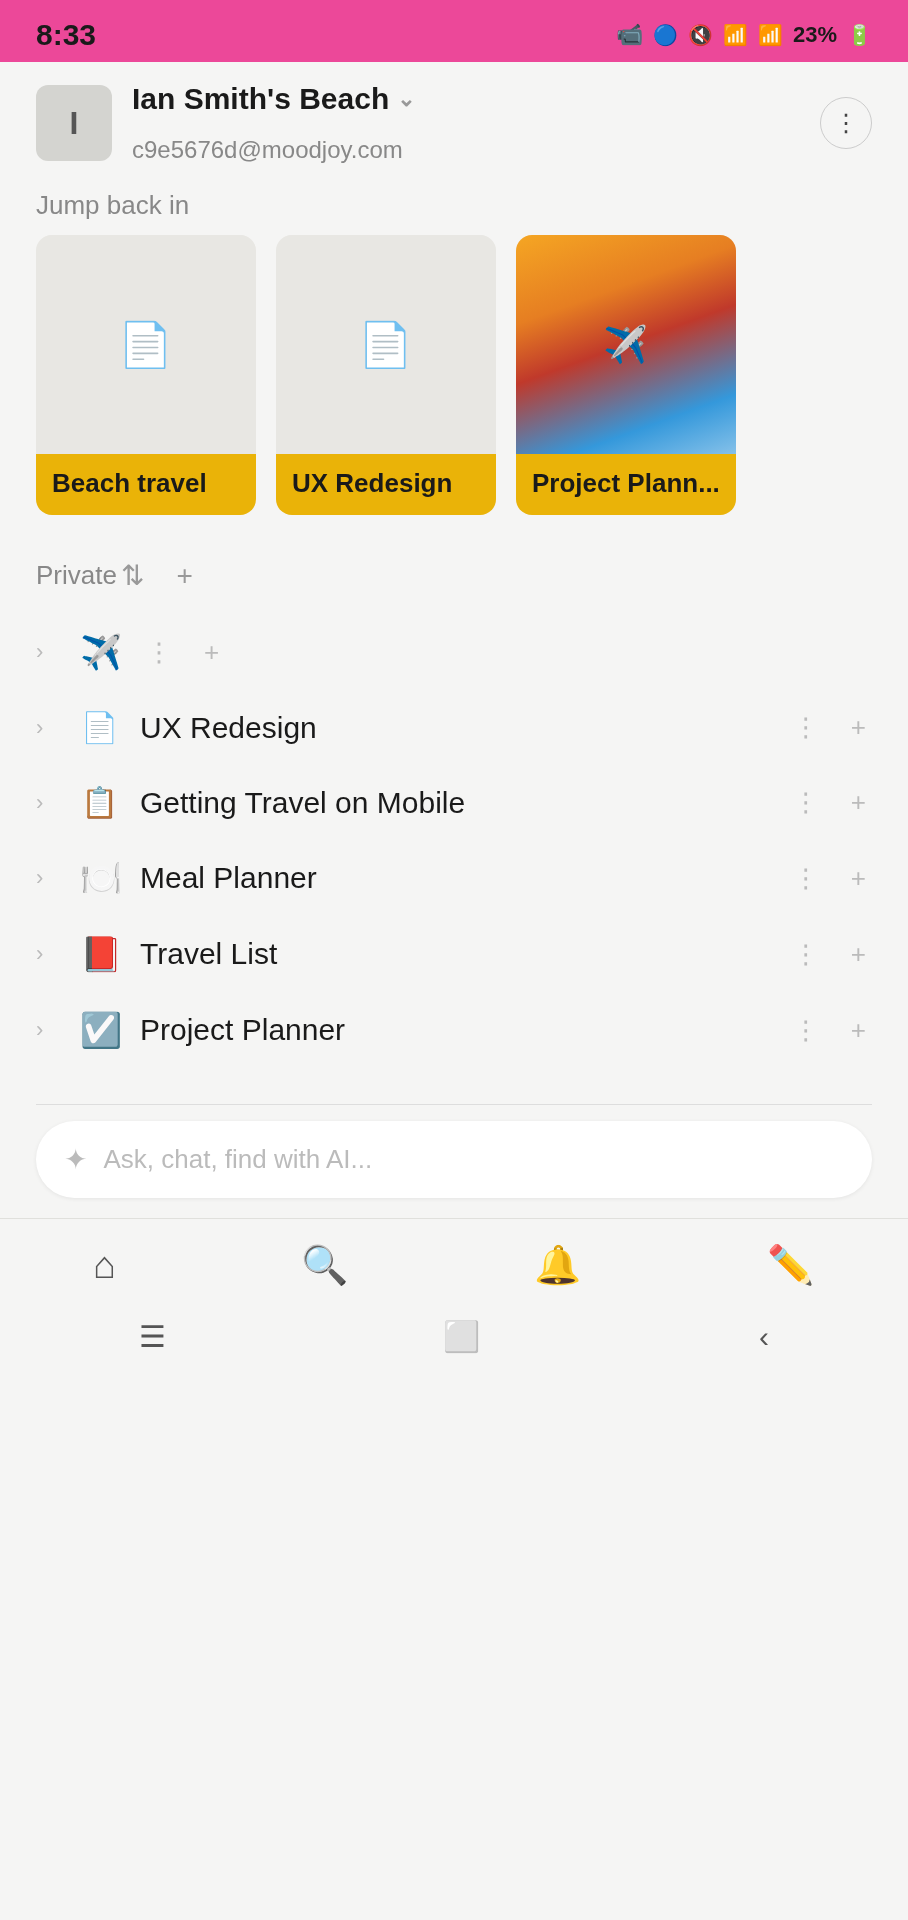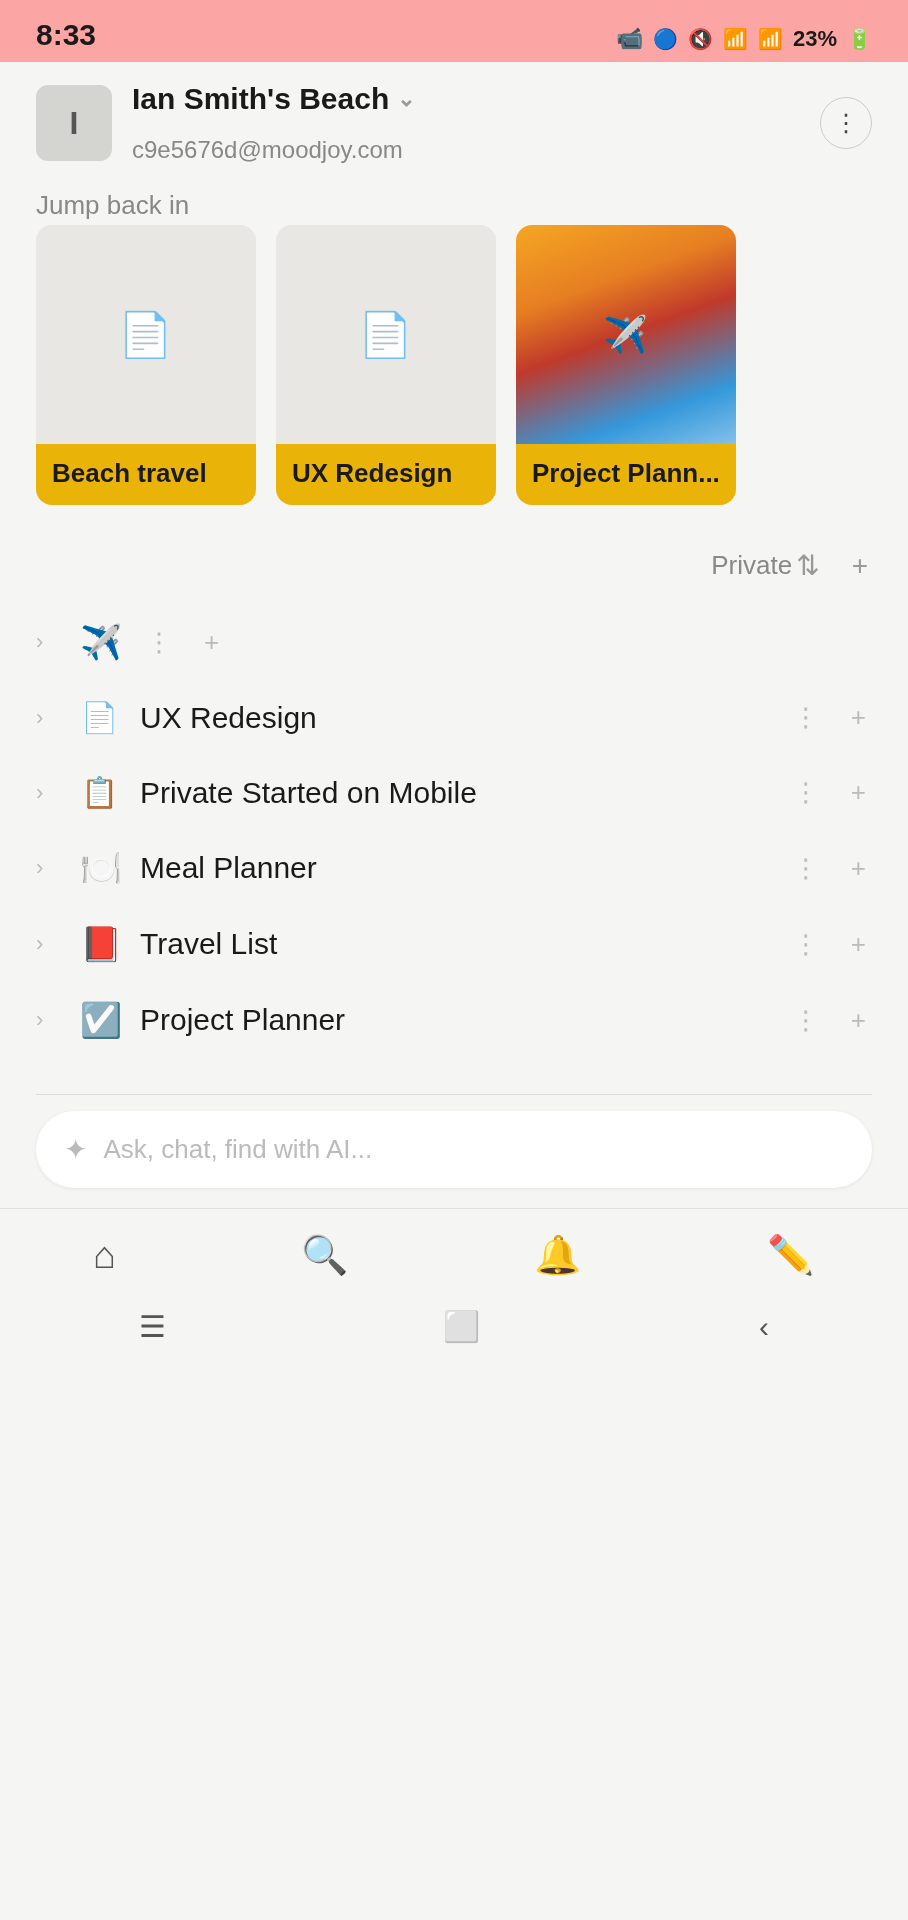--- a/index.html
+++ b/index.html
@@ -10,23 +10,23 @@
       background: #f5f5f4;
       font-family: -apple-system, 'Helvetica Neue', Arial, sans-serif;
       color: #1a1a1a;
       position: relative;
     }
 
     
     .status-bar {
       display: flex;
       justify-content: space-between;
-      align-items: flex-end;
+      align-items: center;
       padding: 18px 36px 10px;
-      background: #fca5a5;
+      background: #ec4899;
     }
     .status-time {
       font-size: 30px;
       font-weight: 600;
       color: #1a1a1a;
     }
     .status-icons {
       display: flex;
       align-items: center;
       gap: 10px;
@@ -88,21 +88,21 @@
       cursor: pointer;
       font-size: 24px;
       color: #444;
     }
 
     
     .section-label {
       font-size: 26px;
       color: #888;
       font-weight: 500;
-      padding: 10px 36px 4px;
+      padding: 10px 36px 14px;
     }
 
     
     .cards-scroll {
       display: flex;
       gap: 20px;
       padding: 0 36px 30px;
       overflow-x: auto;
     }
     .cards-scroll::-webkit-scrollbar { display: none; }
@@ -141,21 +141,21 @@
     }
     .card-plane-icon {
       font-size: 36px;
       color: #888;
     }
 
     
     .private-header {
       display: flex;
       align-items: center;
-      justify-content: flex-end;
+      justify-content: flex-start;
       padding: 10px 36px 8px;
     }
     .private-label {
       font-size: 26px;
       color: #888;
       font-weight: 500;
     }
     .private-actions {
       display: flex;
       gap: 24px;
@@ -362,21 +362,21 @@
     <span class="nav-item-label">UX Redesign</span>
     <div class="nav-item-actions">
       <button class="nav-action-btn">⋮</button>
       <button class="nav-action-btn">+</button>
     </div>
   </div>
 
   <div class="nav-item">
     <span class="nav-chevron">›</span>
     <span class="nav-item-icon" style="font-size:30px;">📋</span>
-    <span class="nav-item-label">Private Started on Mobile</span>
+    <span class="nav-item-label">Getting Travel on Mobile</span>
     <div class="nav-item-actions">
       <button class="nav-action-btn">⋮</button>
       <button class="nav-action-btn">+</button>
     </div>
   </div>
 
   <div class="nav-item">
     <span class="nav-chevron">›</span>
     <span class="nav-item-icon">🍽️</span>
     <span class="nav-item-label">Meal Planner</span>

